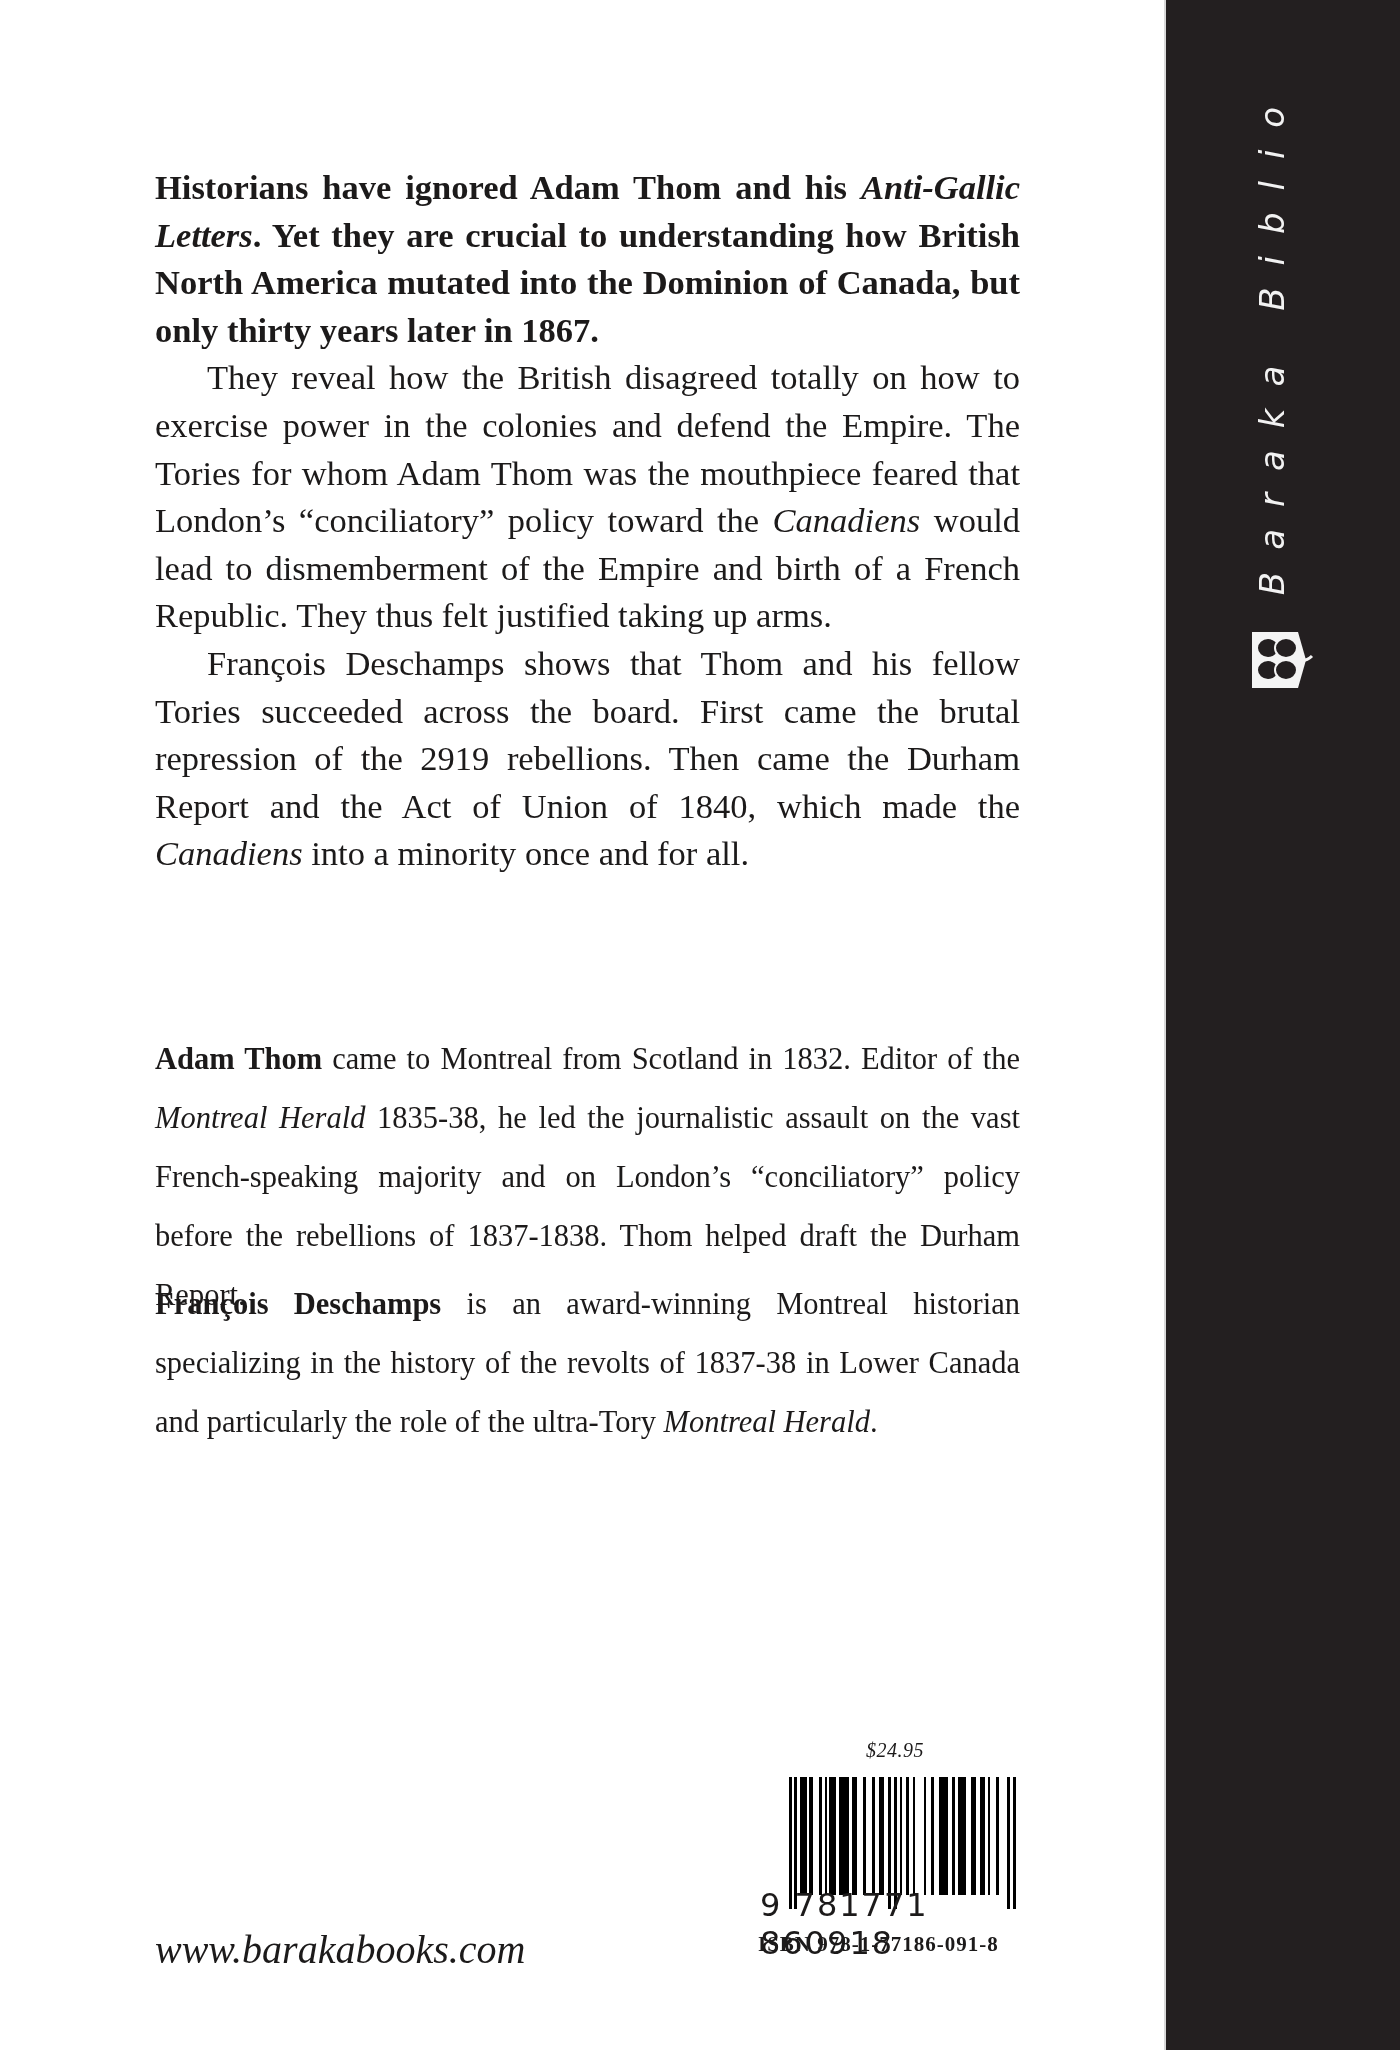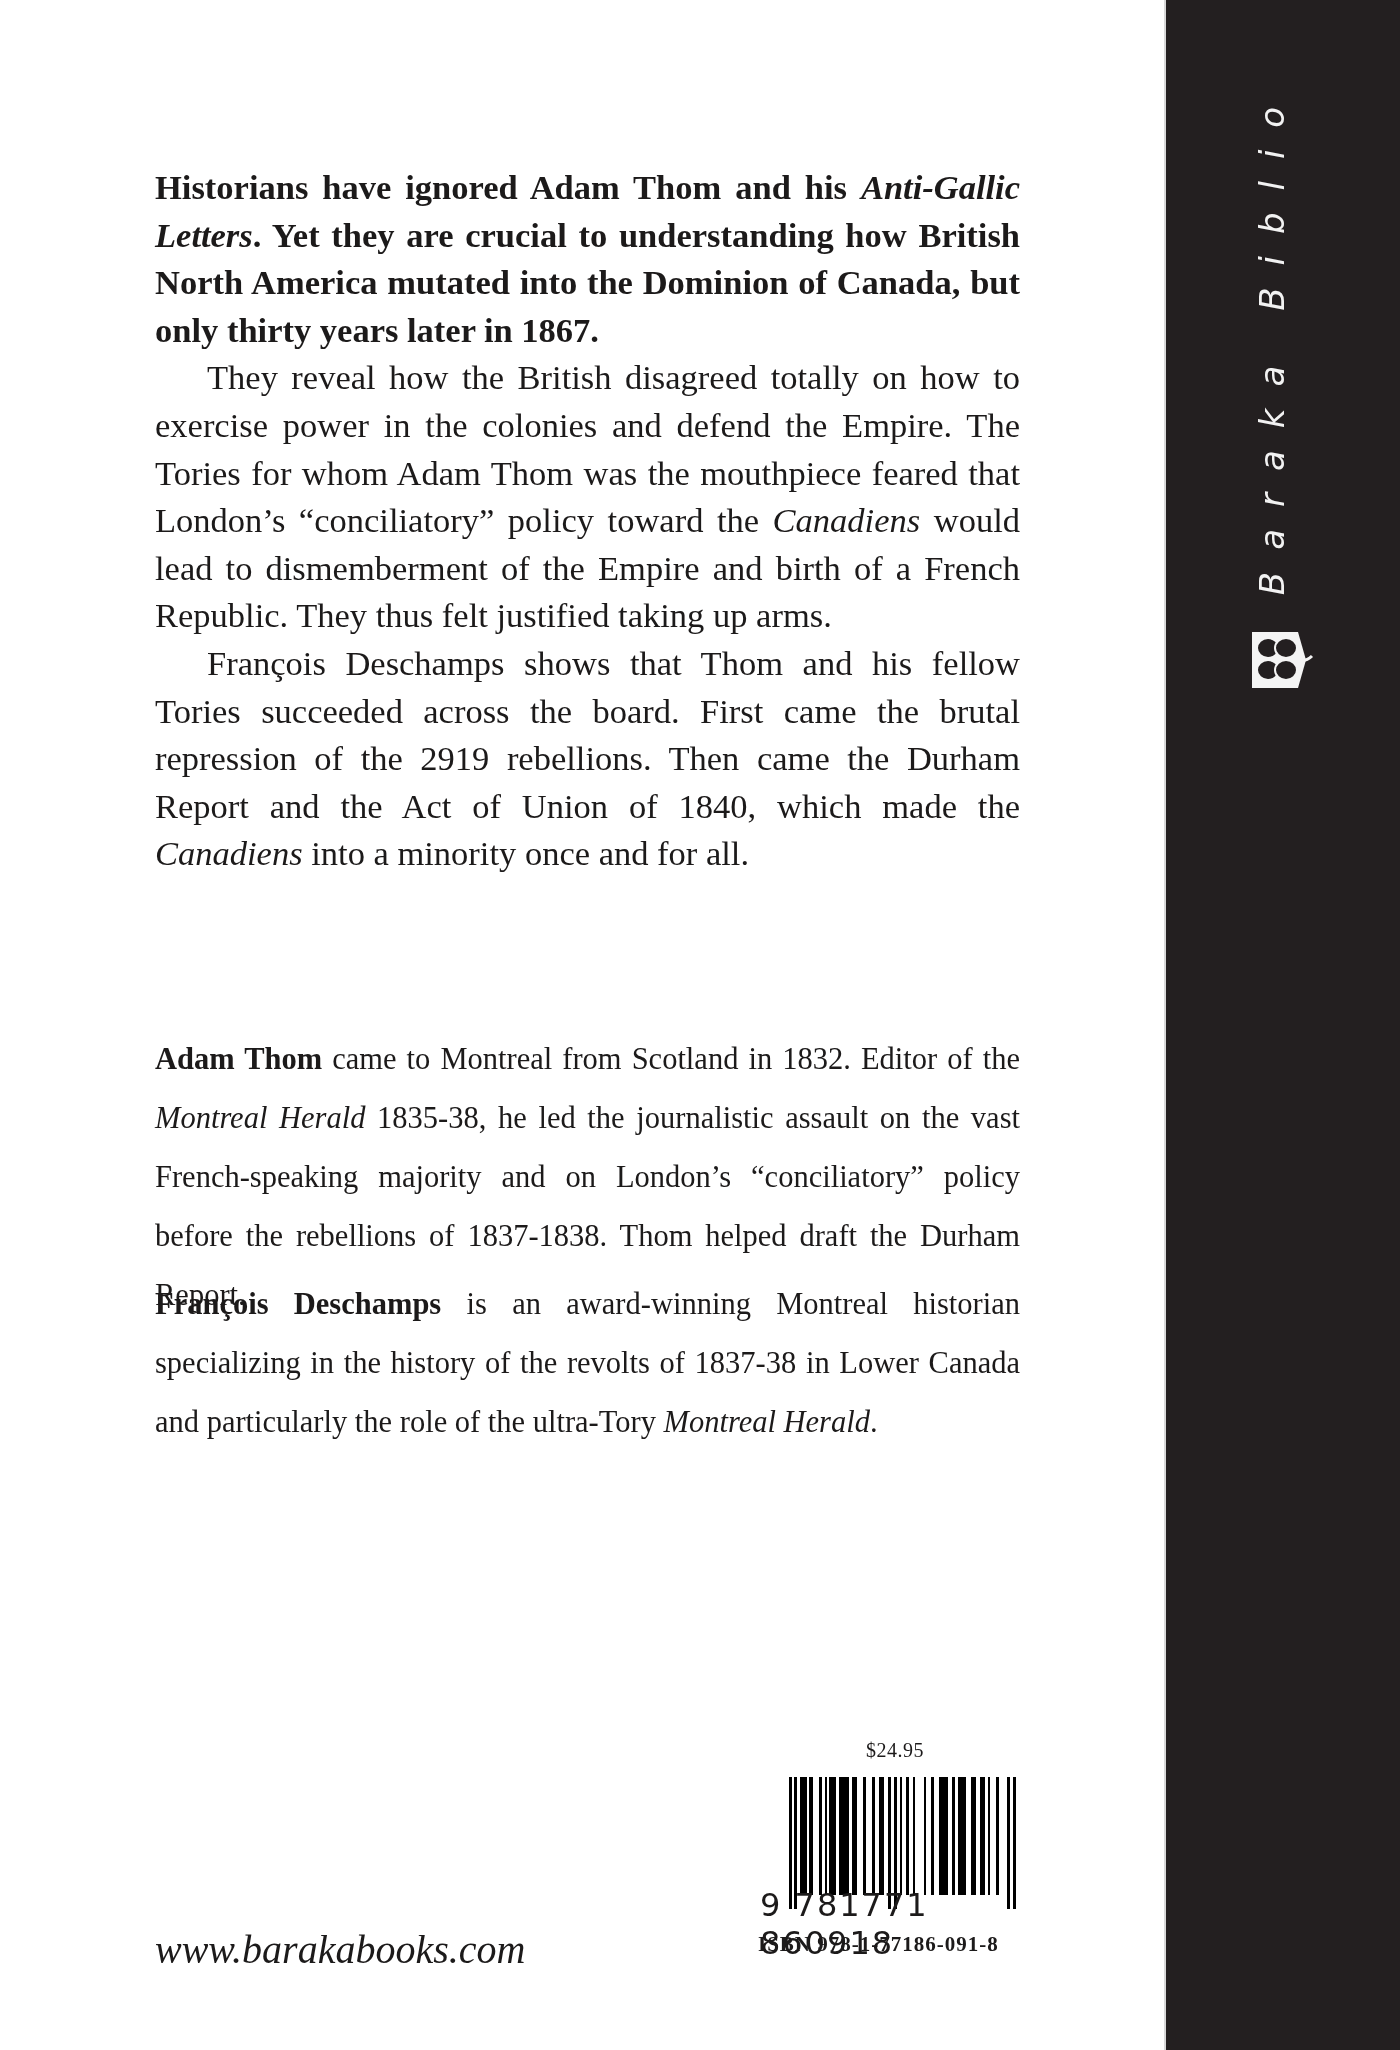--- a/index.html
+++ b/index.html
@@ -32,21 +32,21 @@
   .body-text p { margin: 0; text-indent: 52px; }
   .body-text p.first { text-indent: 0; font-weight: bold; }
   .bio {
     position: absolute; left: 155px; width: 865px;
     font-size: 30.5px; line-height: 59px; text-align: justify;
   }
   .bio p { margin: 0; }
   b { font-weight: bold; }
   i { font-style: italic; }
   .website { position: absolute; left: 155px; top: 1926px; font-size: 40px; font-style: italic; }
-  .price { position: absolute; left: 866px; top: 1739px; font-size: 20px; letter-spacing: 0.5px; }
+  .price { position: absolute; left: 866px; top: 1739px; font-size: 20px; letter-spacing: 0.5px; font-style: italic; }
   .barcode { position: absolute; left: 783px; top: 1777px; width: 240px; height: 132px; }
   .isbn { position: absolute; left: 758px; top: 1932px; font-size: 21px; letter-spacing: 1px; font-weight: bold; }
 </style>
 </head>
 <body>
 
 <div class="cover"></div>
 <div class="spine-gap"></div>
 <div class="spine"></div>
 

